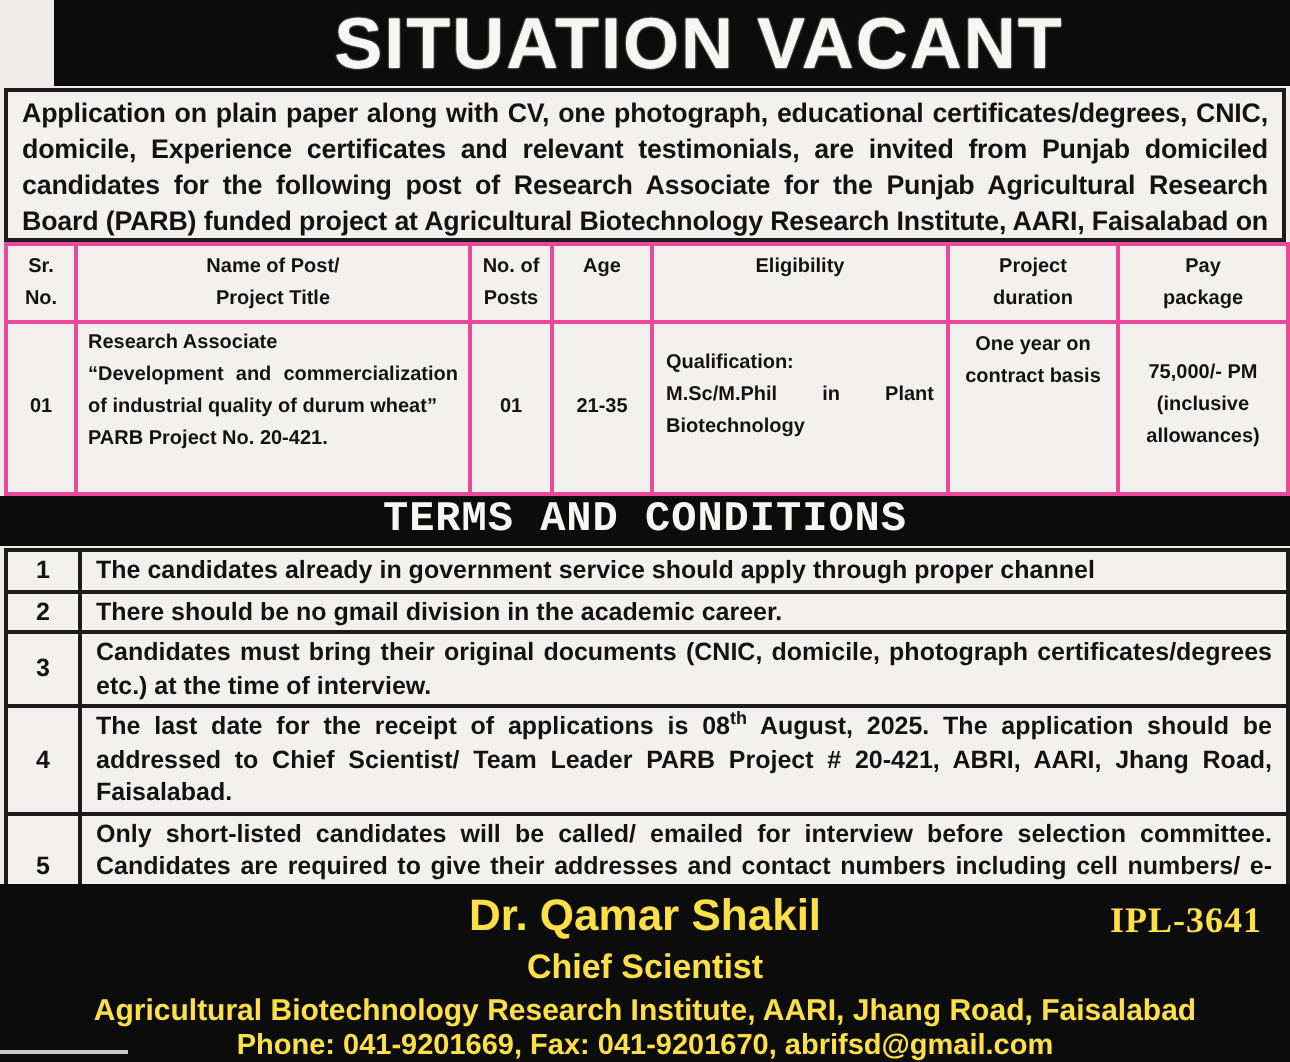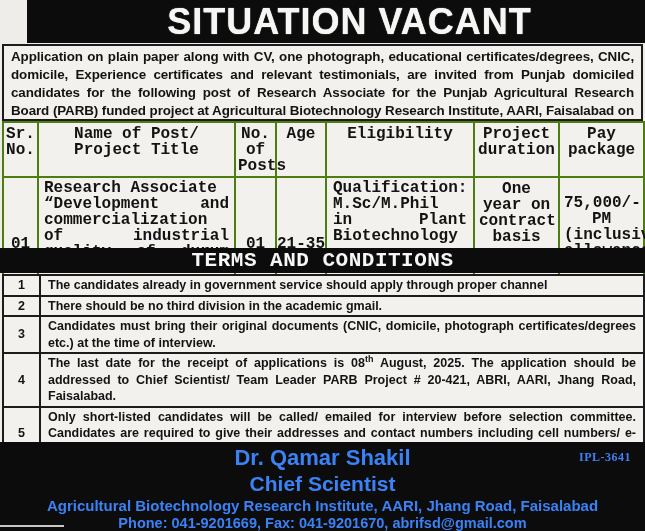--- a/index.html
+++ b/index.html
@@ -30,29 +30,29 @@
     font-size: 13.4px; line-height: 18px; font-weight: 700;
     text-align: justify; letter-spacing: -0.1px;
   }
 
   
   table { border-collapse: collapse; table-layout: fixed; background: #f3f1ee; }
   .post-table {
     position: absolute; left: 2px; top: 121px; width: 641px;
   }
   .post-table td {
-    border: 2px solid #4d7c0f; vertical-align: top;
-    font-size: 16px; font-weight: 700; line-height: 16px; font-family: Liberation Mono, monospace;
+    border: 2px solid #ec4899; vertical-align: top;
+    font-size: 10px; font-weight: 700; line-height: 16px;
   }
   .post-table .hdr td { text-align: center; height: 38px; padding: 3px 2px 2px; }
   .post-table .body-row td { height: 86px; }
   .cell-center { text-align: center; vertical-align: middle !important; }
   .name-cell { padding: 2px 5px; line-height: 17px; }
   .name-just { text-align: justify; }
-  .elig-cell { padding: 2px 6px; line-height: 17px; }
+  .elig-cell { padding: 12px 6px; line-height: 17px; }
   .elig-just { text-align: justify; }
   .dur-cell { padding: 3px 4px; text-align: center; line-height: 17px; }
   .pay-cell { padding: 17px 4px; text-align: center; line-height: 17px; }
 
   
   .terms-bar {
     position: absolute; left: 0; top: 248px; width: 645px; height: 25px;
     background: #0c0c0c; color: #f6f6f4;
     display: flex; align-items: center; justify-content: center;
     font-size: 21px; font-weight: 800; letter-spacing: 0.5px; font-family: Liberation Mono, monospace;
@@ -65,29 +65,29 @@
   }
   .terms-table td.num { text-align: center; font-weight: 700; }
   .terms-table td.txt { padding: 1px 7px; text-align: justify; }
   .terms-table tr.single td { height: 18px; }
   .terms-table tr.double td { height: 36px; }
   .terms-table sup { font-size: 9px; vertical-align: super; line-height: 0; }
 
   
   .footer {
     position: absolute; left: 0; top: 442px; width: 645px; height: 89px;
-    background: #0c0c0c; color: #3b82f6; text-align: center;
+    background: #0c0c0c; color: #fde047; text-align: center;
   }
   .footer .name  { margin-top: 3px; font-size: 22px; font-weight: 800; line-height: 26px; }
-  .footer .role  { font-size: 21px; font-weight: 800; line-height: 25px; }
+  .footer .role  { font-size: 17px; font-weight: 800; line-height: 25px; }
   .footer .inst  { font-size: 15px; font-weight: 700; line-height: 18px; margin-top: 1px; }
   .footer .phone { font-size: 14.5px; font-weight: 700; line-height: 17px; }
   .footer .ipl {
     position: absolute; right: 14px; top: 8px;
-    font-family: "Liberation Serif", serif; font-size: 12px; font-weight: 700;
+    font-family: "Liberation Serif", serif; font-size: 18px; font-weight: 700;
     letter-spacing: 0.5px;
   }
   .scan-artifact {
     position: absolute; left: 0; bottom: 4px; width: 64px; height: 2px;
     background: #c9c7c4;
   }
 </style>
 </head>
 <body>
 
@@ -166,21 +166,21 @@
         <col style="width:37px">
         <col style="width:604px">
       </colgroup>
     <tbody>
         <tr class="single">
       <td class="num">1</td>
       <td class="txt">The candidates already in government service should apply through proper channel</td>
     </tr>
     <tr class="single">
       <td class="num">2</td>
-      <td class="txt">There should be no third division in the academic gmail.</td>
+      <td class="txt">There should be no gmail division in the academic career.</td>
     </tr>
     <tr class="double">
       <td class="num">3</td>
       <td class="txt">Candidates must bring their original documents (CNIC, domicile, photograph certificates/degrees etc.) at the time of interview.</td>
     </tr>
     <tr class="double">
       <td class="num">4</td>
       <td class="txt"><span>The last date for the receipt of applications is 08</span><sup>th</sup><span> August, 2025. The application should be addressed to Chief Scientist/ Team Leader PARB Project # 20-421, ABRI, AARI, Jhang Road, Faisalabad.</span></td>
     </tr>
     <tr class="double">

